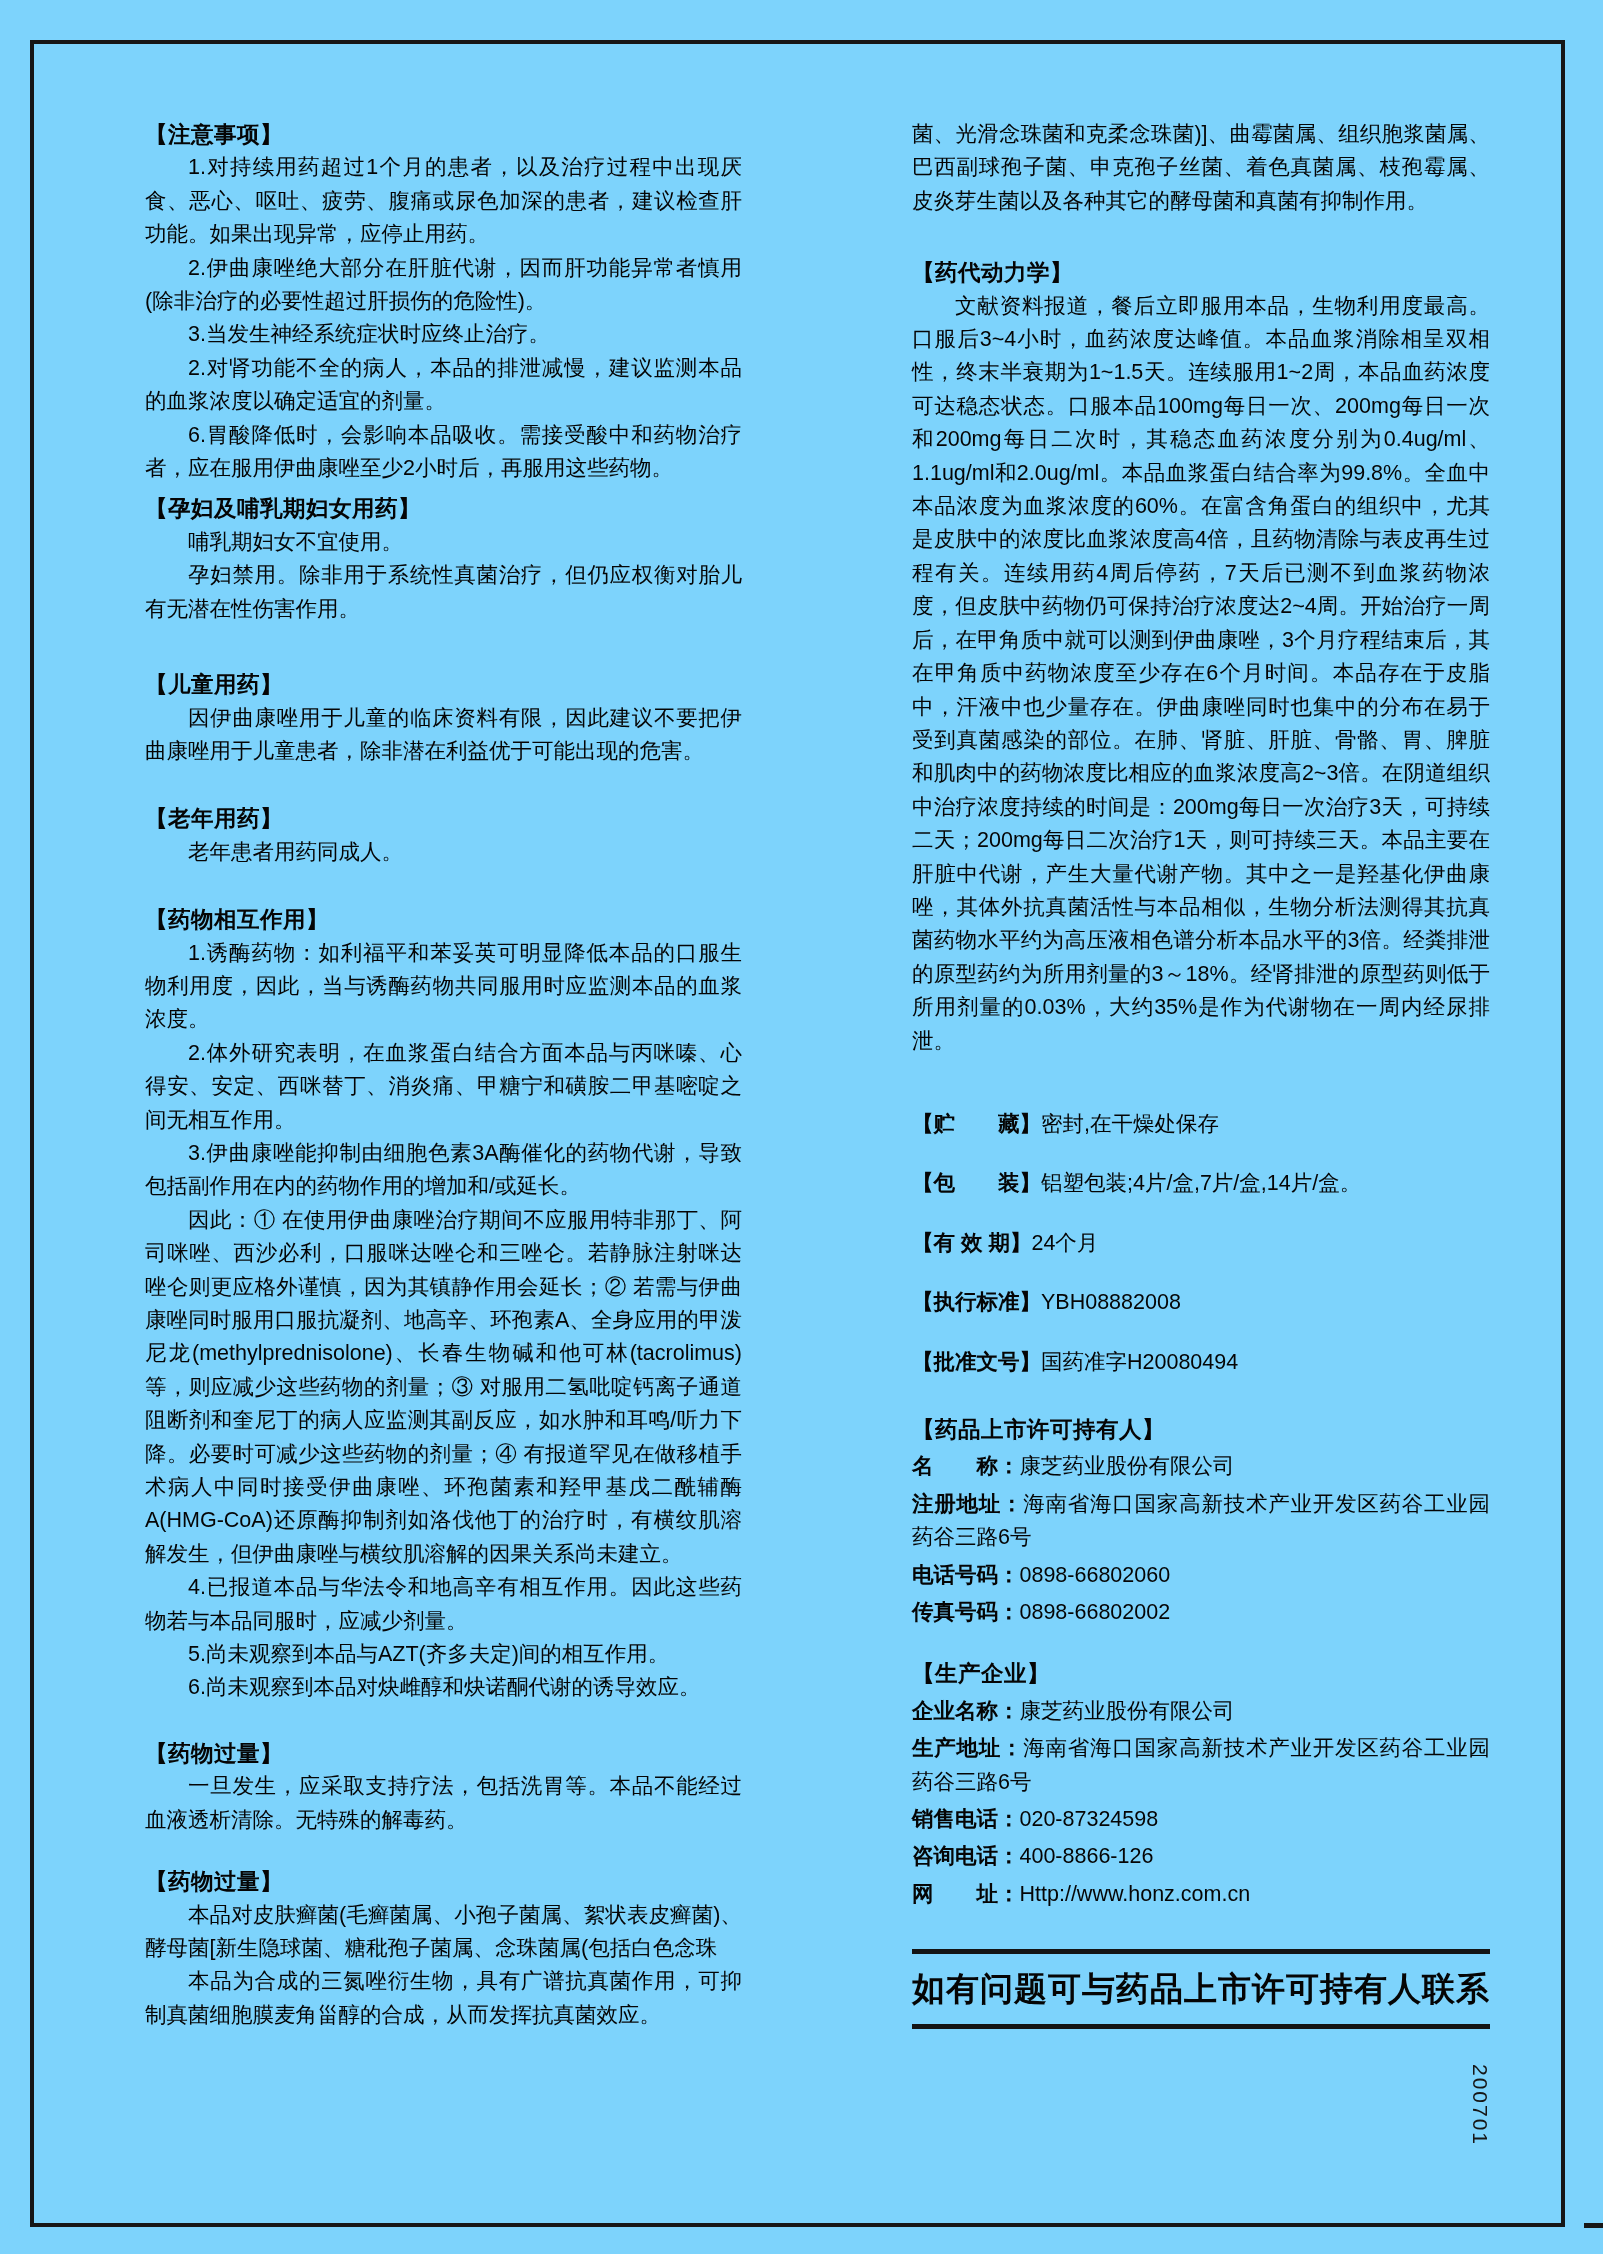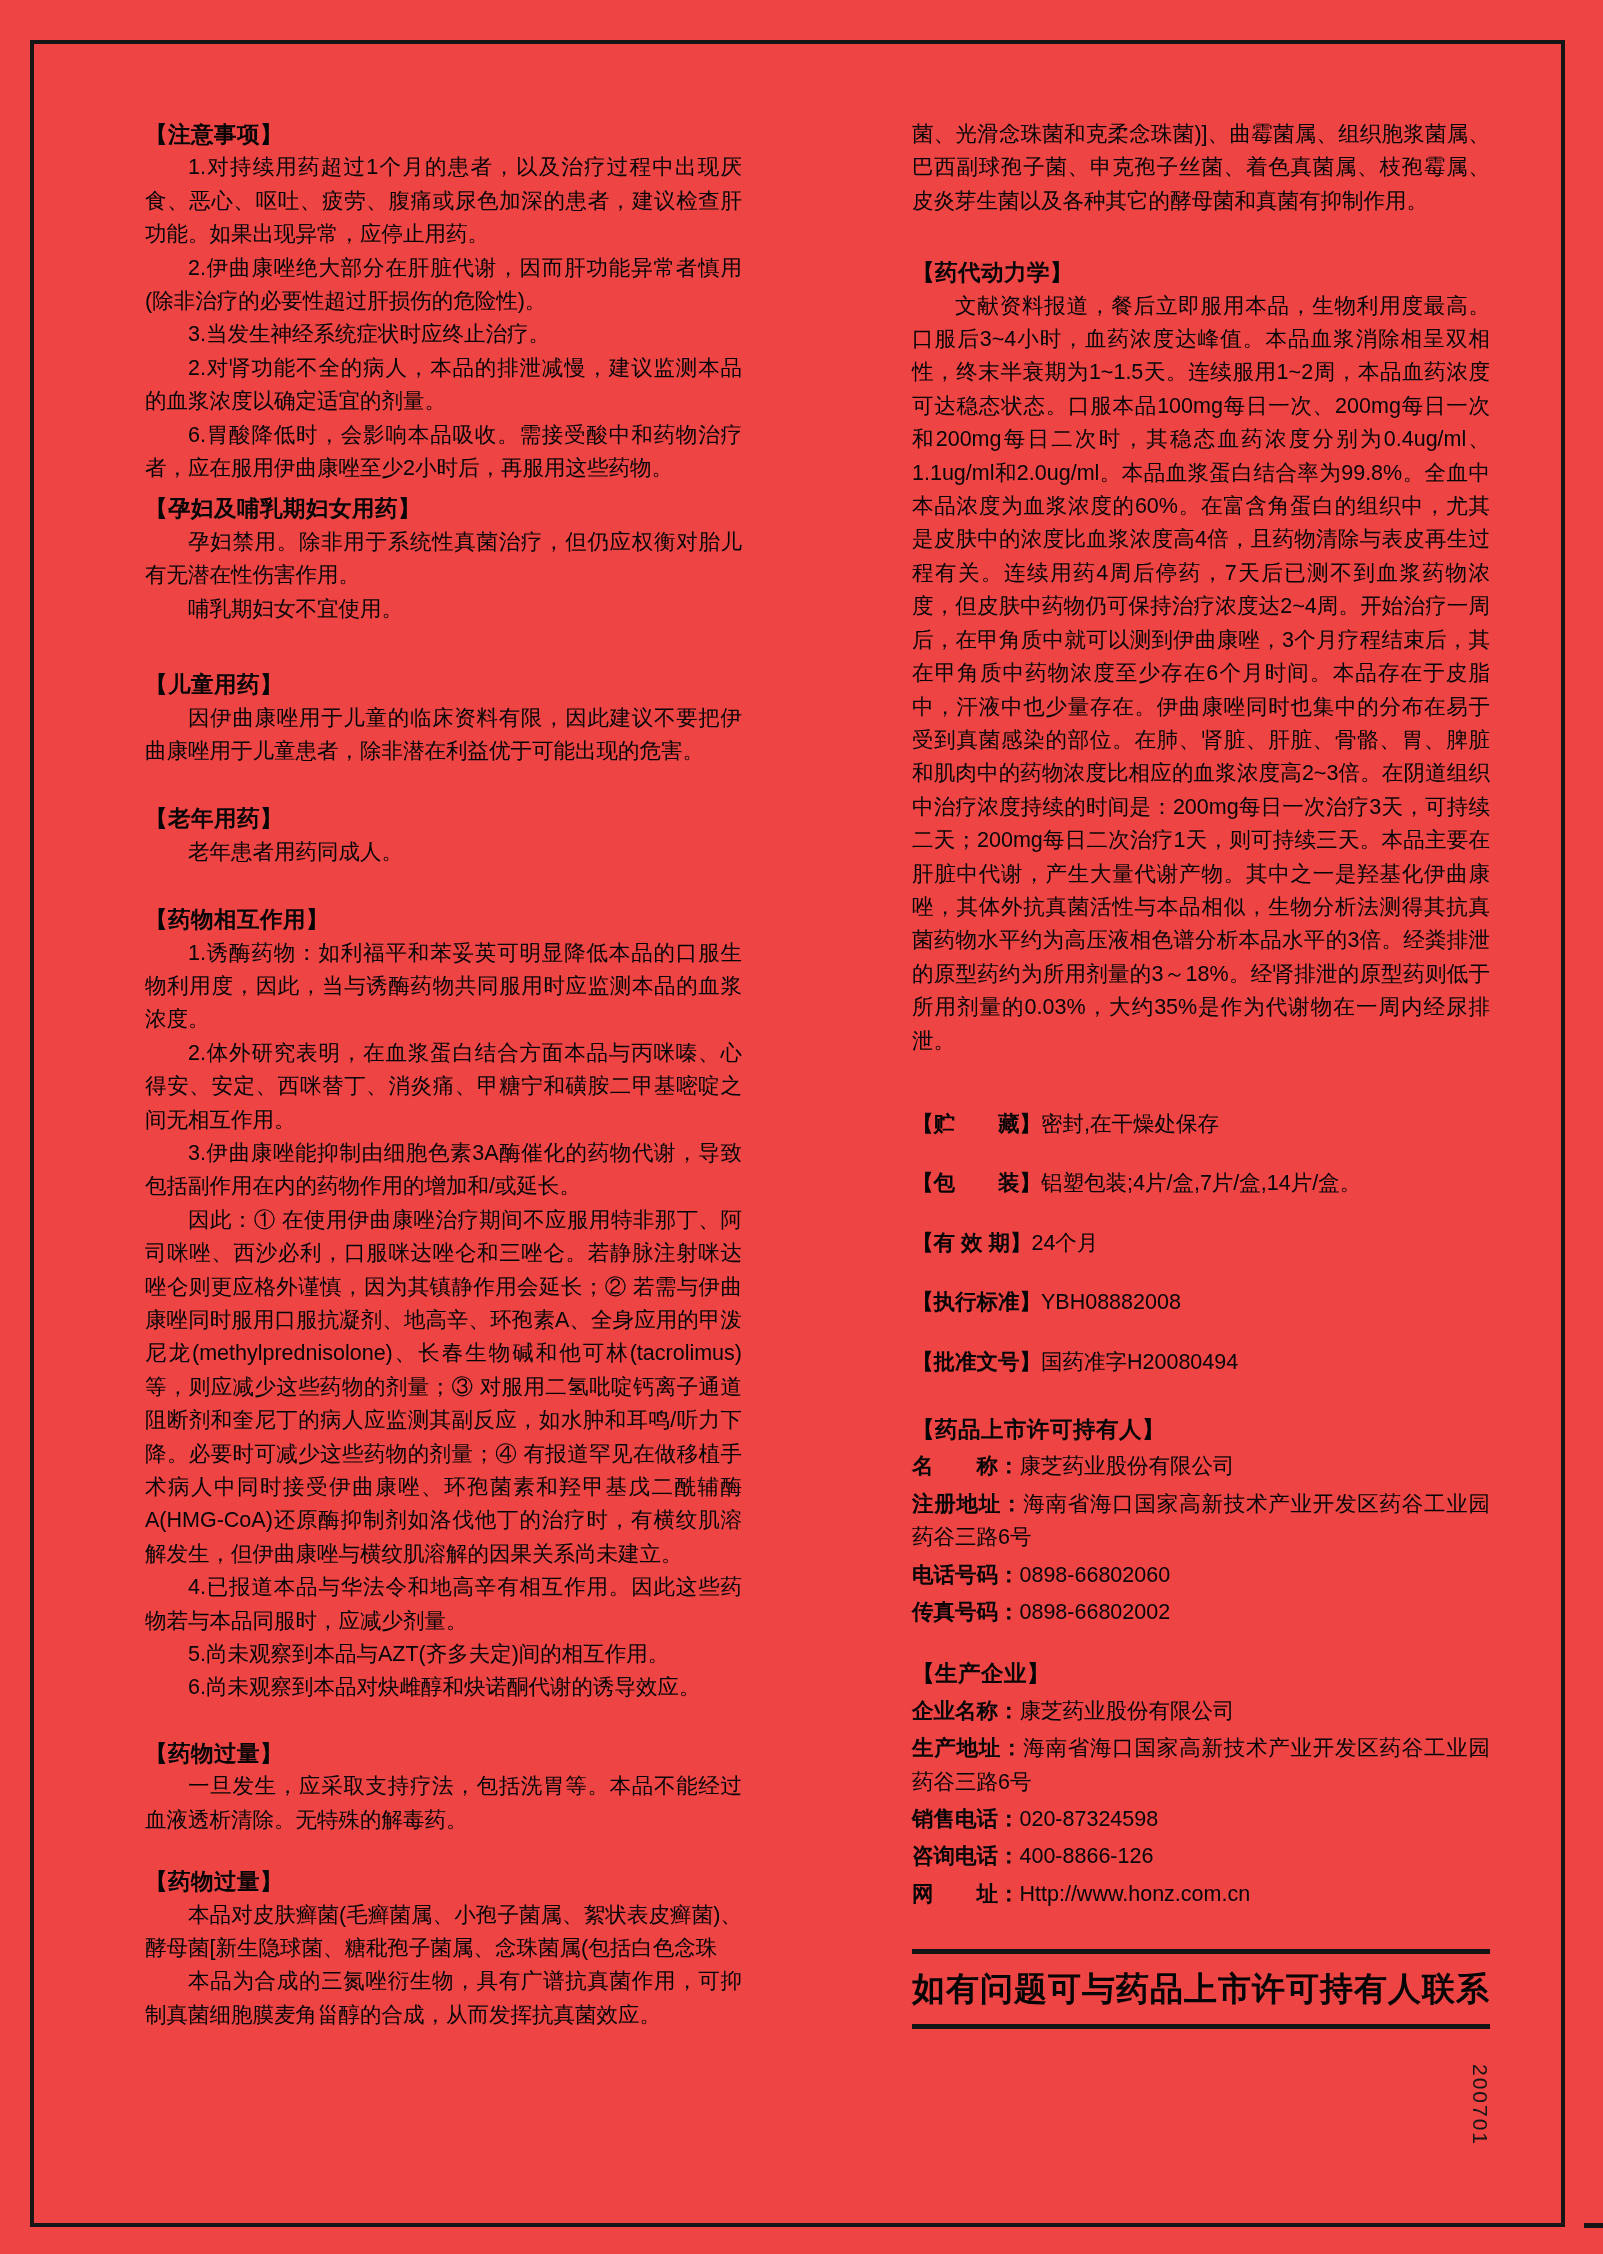--- a/index.html
+++ b/index.html
@@ -1,16 +1,16 @@
 <!DOCTYPE html>
 <html><head>
 <meta charset="utf-8">
 <style>
   html,body{margin:0;padding:0;background:#ffffff;}
-  .page{position:relative;width:1603px;height:2254px;background:#ef4444;
+  .page{position:relative;width:1603px;height:2254px;background:#7dd3fc;
         font-family:"Liberation Sans",sans-serif;color:#050505;overflow:hidden;}
   .frame{position:absolute;left:30px;top:40px;width:1535px;height:2187px;
          border:4px solid #161616;box-sizing:border-box;}
   .col{position:absolute;top:118px;font-size:21.5px;line-height:33.4px;}
   .col-left{left:145px;width:597px;}
   .col-right{left:912px;width:578px;}
   .h{font-weight:700;font-size:22.5px;line-height:33.4px;letter-spacing:0.5px;}
   .para{margin:0;text-align:justify;text-indent:2em;}
   .noind{text-indent:0;}
   .kv{margin-top:4px;text-align:justify;}
@@ -35,22 +35,22 @@
 
   <div class="col col-left">
     <div class="h">【注意事项】</div>
     <p class="para">1.对持续用药超过1个月的患者，以及治疗过程中出现厌食、恶心、呕吐、疲劳、腹痛或尿色加深的患者，建议检查肝功能。如果出现异常，应停止用药。</p>
     <p class="para">2.伊曲康唑绝大部分在肝脏代谢，因而肝功能异常者慎用(除非治疗的必要性超过肝损伤的危险性)。</p>
     <p class="para">3.当发生神经系统症状时应终止治疗。</p>
     <p class="para">2.对肾功能不全的病人，本品的排泄减慢，建议监测本品的血浆浓度以确定适宜的剂量。</p>
     <p class="para">6.胃酸降低时，会影响本品吸收。需接受酸中和药物治疗者，应在服用伊曲康唑至少2小时后，再服用这些药物。</p>
 
     <div class="h" style="margin-top:7px">【孕妇及哺乳期妇女用药】</div>
+    <p class="para">哺乳期妇女不宜使用。</p>
     <p class="para">孕妇禁用。除非用于系统性真菌治疗，但仍应权衡对胎儿有无潜在性伤害作用。</p>
-    <p class="para">哺乳期妇女不宜使用。</p>
 
     <div class="h" style="margin-top:42px">【儿童用药】</div>
     <p class="para">因伊曲康唑用于儿童的临床资料有限，因此建议不要把伊曲康唑用于儿童患者，除非潜在利益优于可能出现的危害。</p>
 
     <div class="h" style="margin-top:34px">【老年用药】</div>
     <p class="para">老年患者用药同成人。</p>
 
     <div class="h" style="margin-top:34px">【药物相互作用】</div>
     <p class="para">1.诱酶药物：如利福平和苯妥英可明显降低本品的口服生物利用度，因此，当与诱酶药物共同服用时应监测本品的血浆浓度。</p>
     <p class="para">2.体外研究表明，在血浆蛋白结合方面本品与丙咪嗪、心得安、安定、西咪替丁、消炎痛、甲糖宁和磺胺二甲基嘧啶之间无相互作用。</p>

